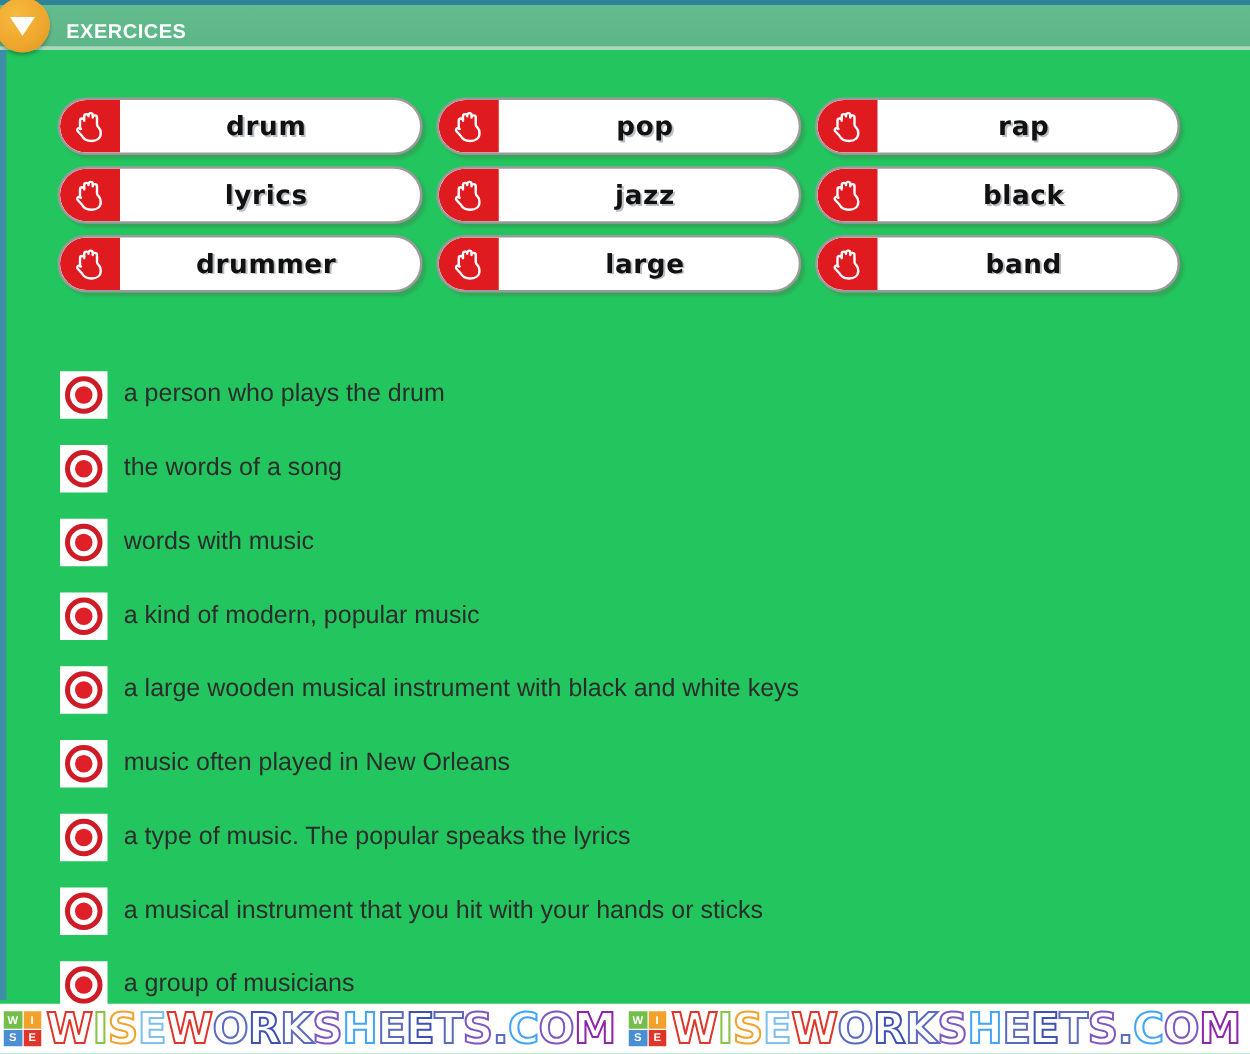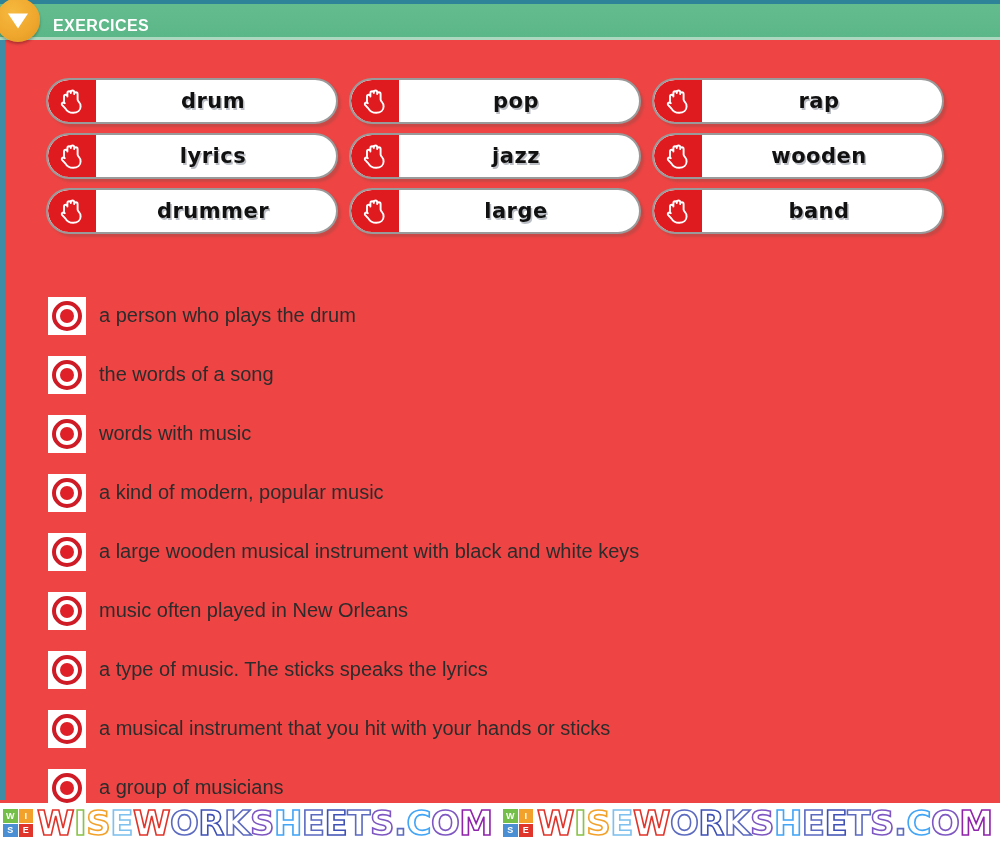--- a/index.html
+++ b/index.html
@@ -231,21 +231,21 @@
     color: inherit;
   }
   .wm-text .ch {
     color: #FFFFFF;
     display: inline-block;
   }
 </style>
 </head>
 <body>
 
-<div class="page" style="background: #ef4444;">
+<div class="page" style="background: #22c55e;">
 
   <div class="topline" style="background: rgb(46, 131, 153);"></div>
 
   <div class="header">
     <div class="header-sheen"></div>
     <div class="badge-arrow"></div>
     <div class="header-title">EXERCICES</div>
   </div>
 
   <div class="left-edge"></div>
@@ -295,21 +295,21 @@
           </svg>
         </div>
         <div class="wbtn-label">jazz</div>
       </div>
       <div class="wbtn">
         <div class="wbtn-hand">
           <svg width="26" height="28" viewBox="0 0 26 28" aria-hidden="true">
             <path d="M5 16 V9.5 a1.7 1.7 0 0 1 3.4 0 V6 a1.7 1.7 0 0 1 3.4 0 V5.2 a1.7 1.7 0 0 1 3.4 0 V7 a1.7 1.7 0 0 1 3.4 0 v5.5 c0 1.3 .5 1.7 1.4 2.6 1.2 1.2 1.6 2.6 1.6 4.4 0 3.8 -3 6.3 -7.4 6.3 -4 0 -6.3 -1.5 -7.7 -4.2 L3 17.8 a1.6 1.6 0 0 1 2.8 -1.6 Z" fill="none" stroke="#FFFFFF" stroke-width="1.9" stroke-linejoin="round" stroke-linecap="round"></path>
           </svg>
         </div>
-        <div class="wbtn-label">wooden</div>
+        <div class="wbtn-label">black</div>
       </div>
     </div>
 
     <div class="wrow">
       <div class="wbtn">
         <div class="wbtn-hand">
           <svg width="26" height="28" viewBox="0 0 26 28" aria-hidden="true">
             <path d="M5 16 V9.5 a1.7 1.7 0 0 1 3.4 0 V6 a1.7 1.7 0 0 1 3.4 0 V5.2 a1.7 1.7 0 0 1 3.4 0 V7 a1.7 1.7 0 0 1 3.4 0 v5.5 c0 1.3 .5 1.7 1.4 2.6 1.2 1.2 1.6 2.6 1.6 4.4 0 3.8 -3 6.3 -7.4 6.3 -4 0 -6.3 -1.5 -7.7 -4.2 L3 17.8 a1.6 1.6 0 0 1 2.8 -1.6 Z" fill="none" stroke="#FFFFFF" stroke-width="1.9" stroke-linejoin="round" stroke-linecap="round"></path>
           </svg>
         </div>
@@ -383,21 +383,21 @@
           </div>
       </div>
       <div class="deftext">music often played in New Orleans</div>
     </div>
     <div class="defrow">
       <div class="radio">
         <div class="radio-ring">
             <div class="radio-dot" style="background: rgb(224, 32, 40);"></div>
           </div>
       </div>
-      <div class="deftext">a type of music. The sticks speaks the lyrics</div>
+      <div class="deftext">a type of music. The popular speaks the lyrics</div>
     </div>
     <div class="defrow">
       <div class="radio">
         <div class="radio-ring">
             <div class="radio-dot" style="background: rgb(224, 32, 40);"></div>
           </div>
       </div>
       <div class="deftext">a musical instrument that you hit with your hands or sticks</div>
     </div>
     <div class="defrow">

